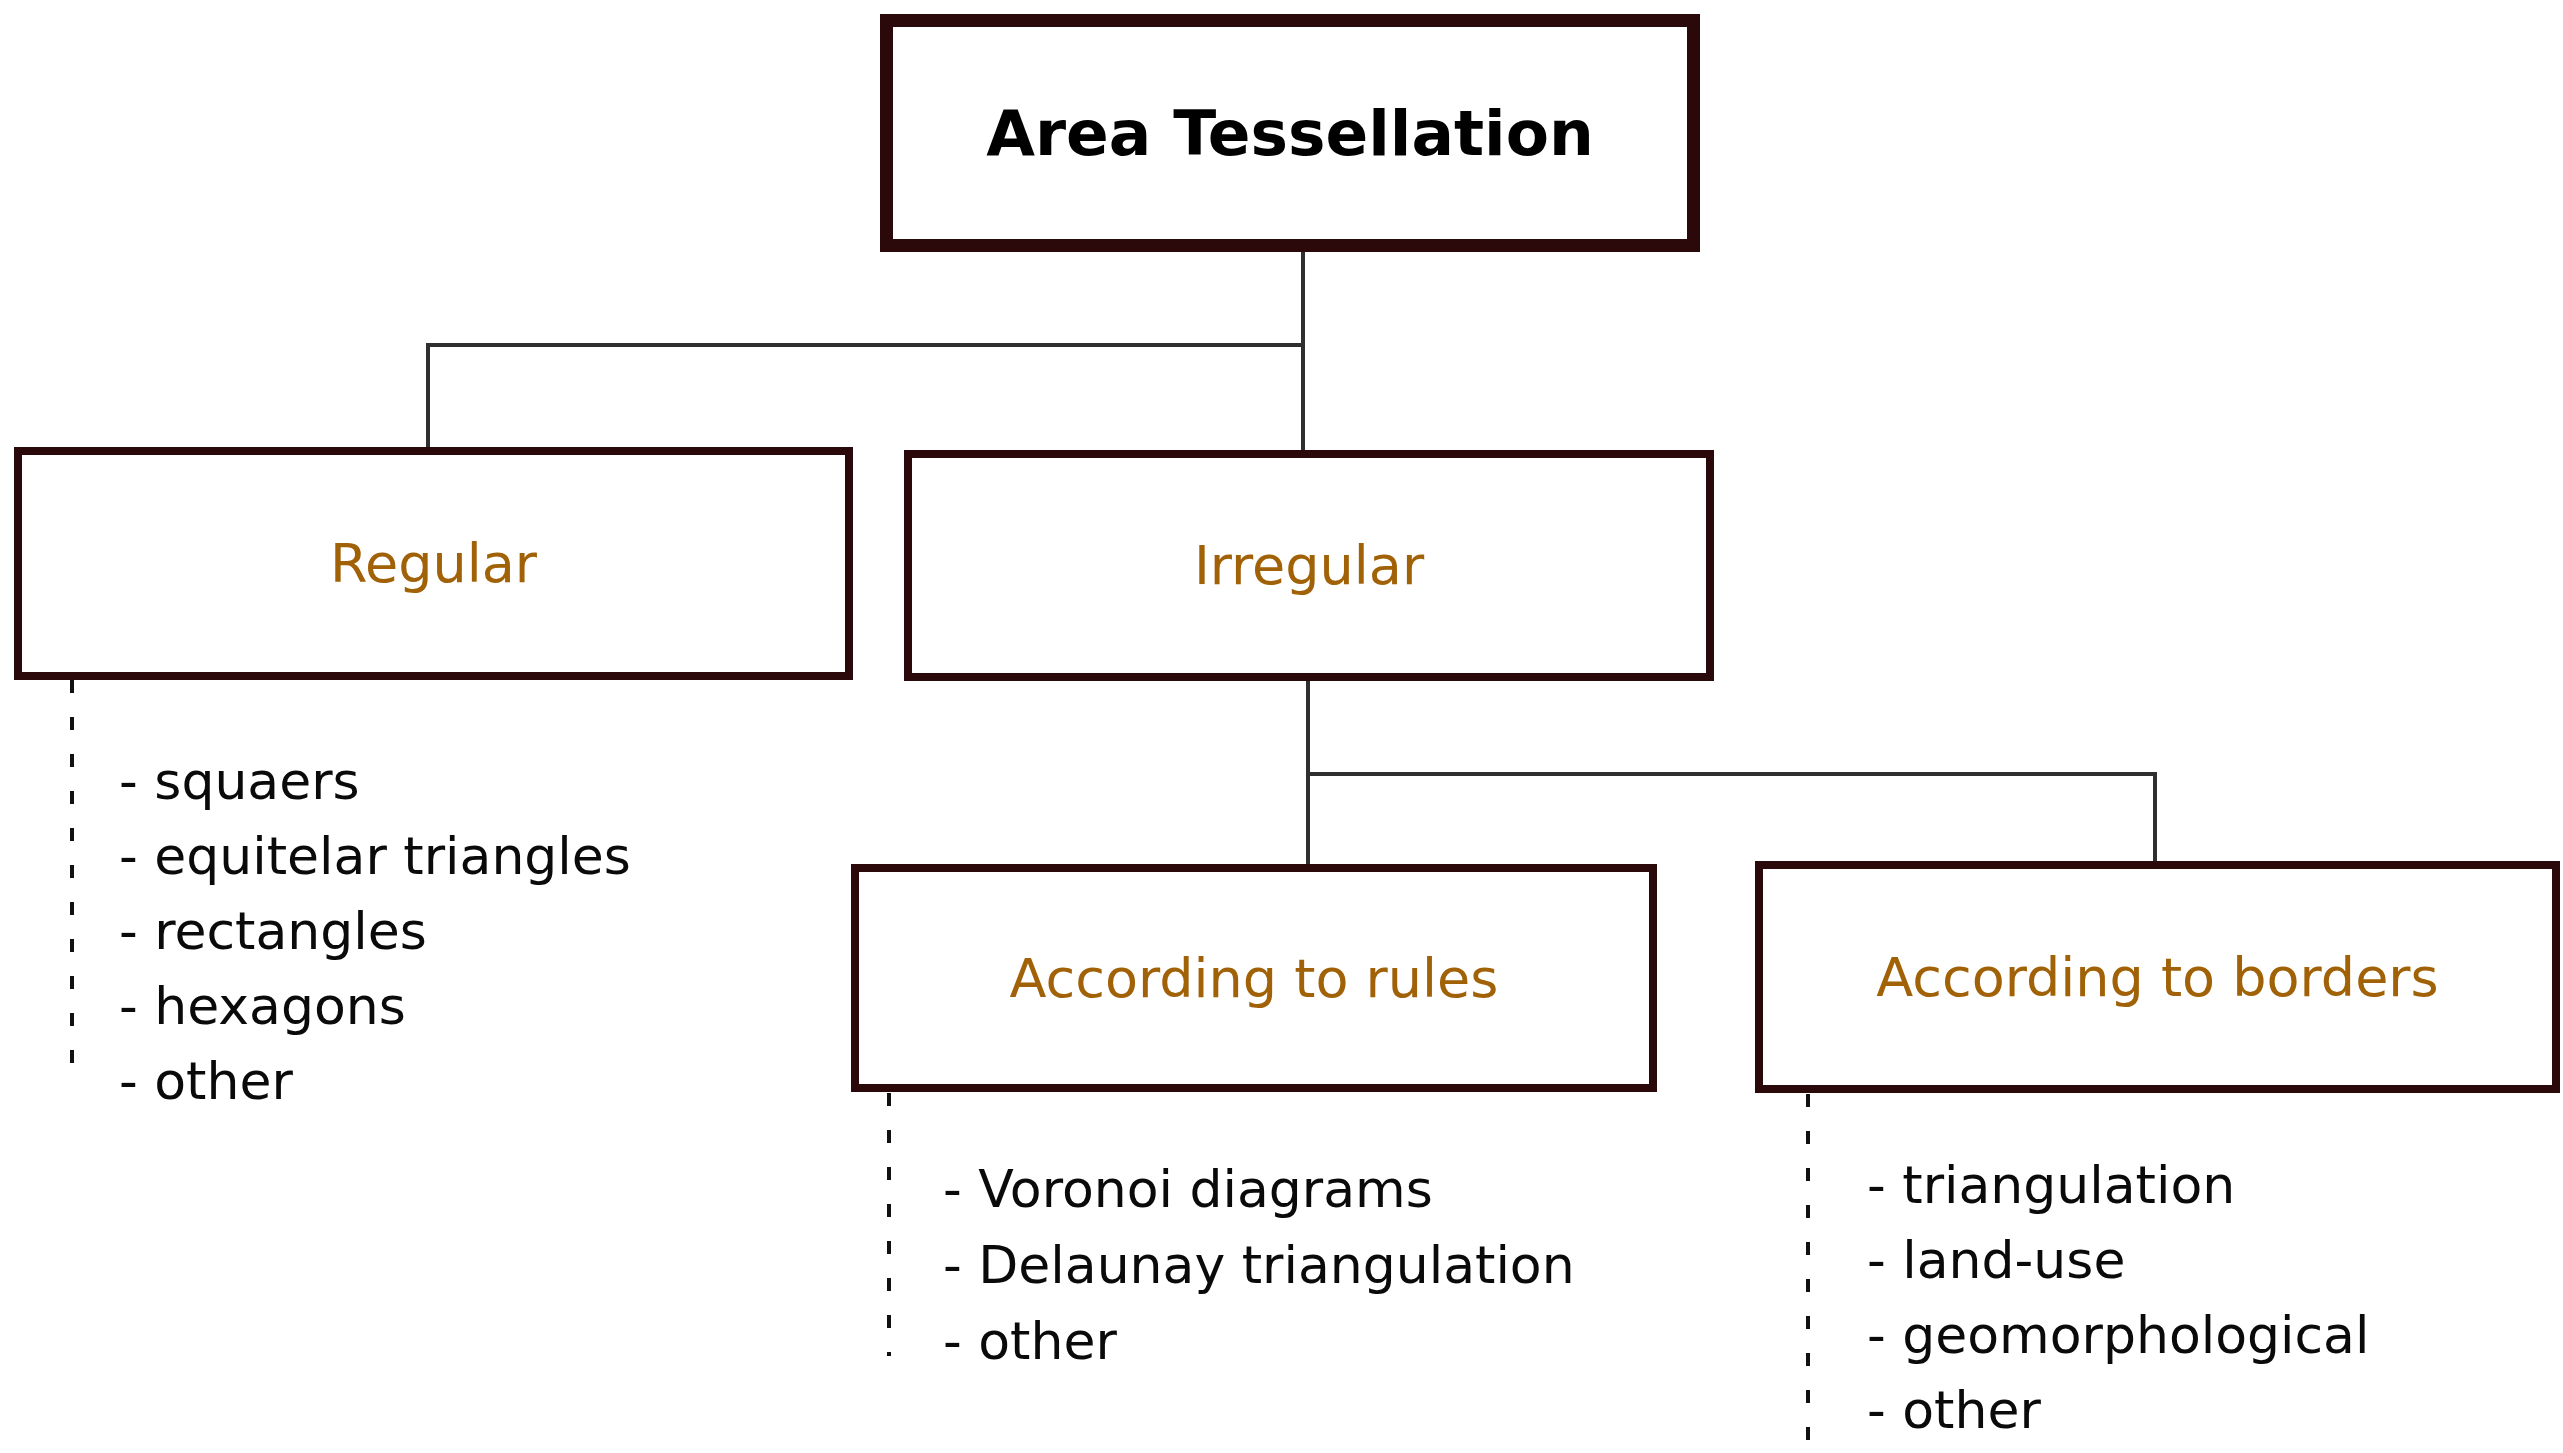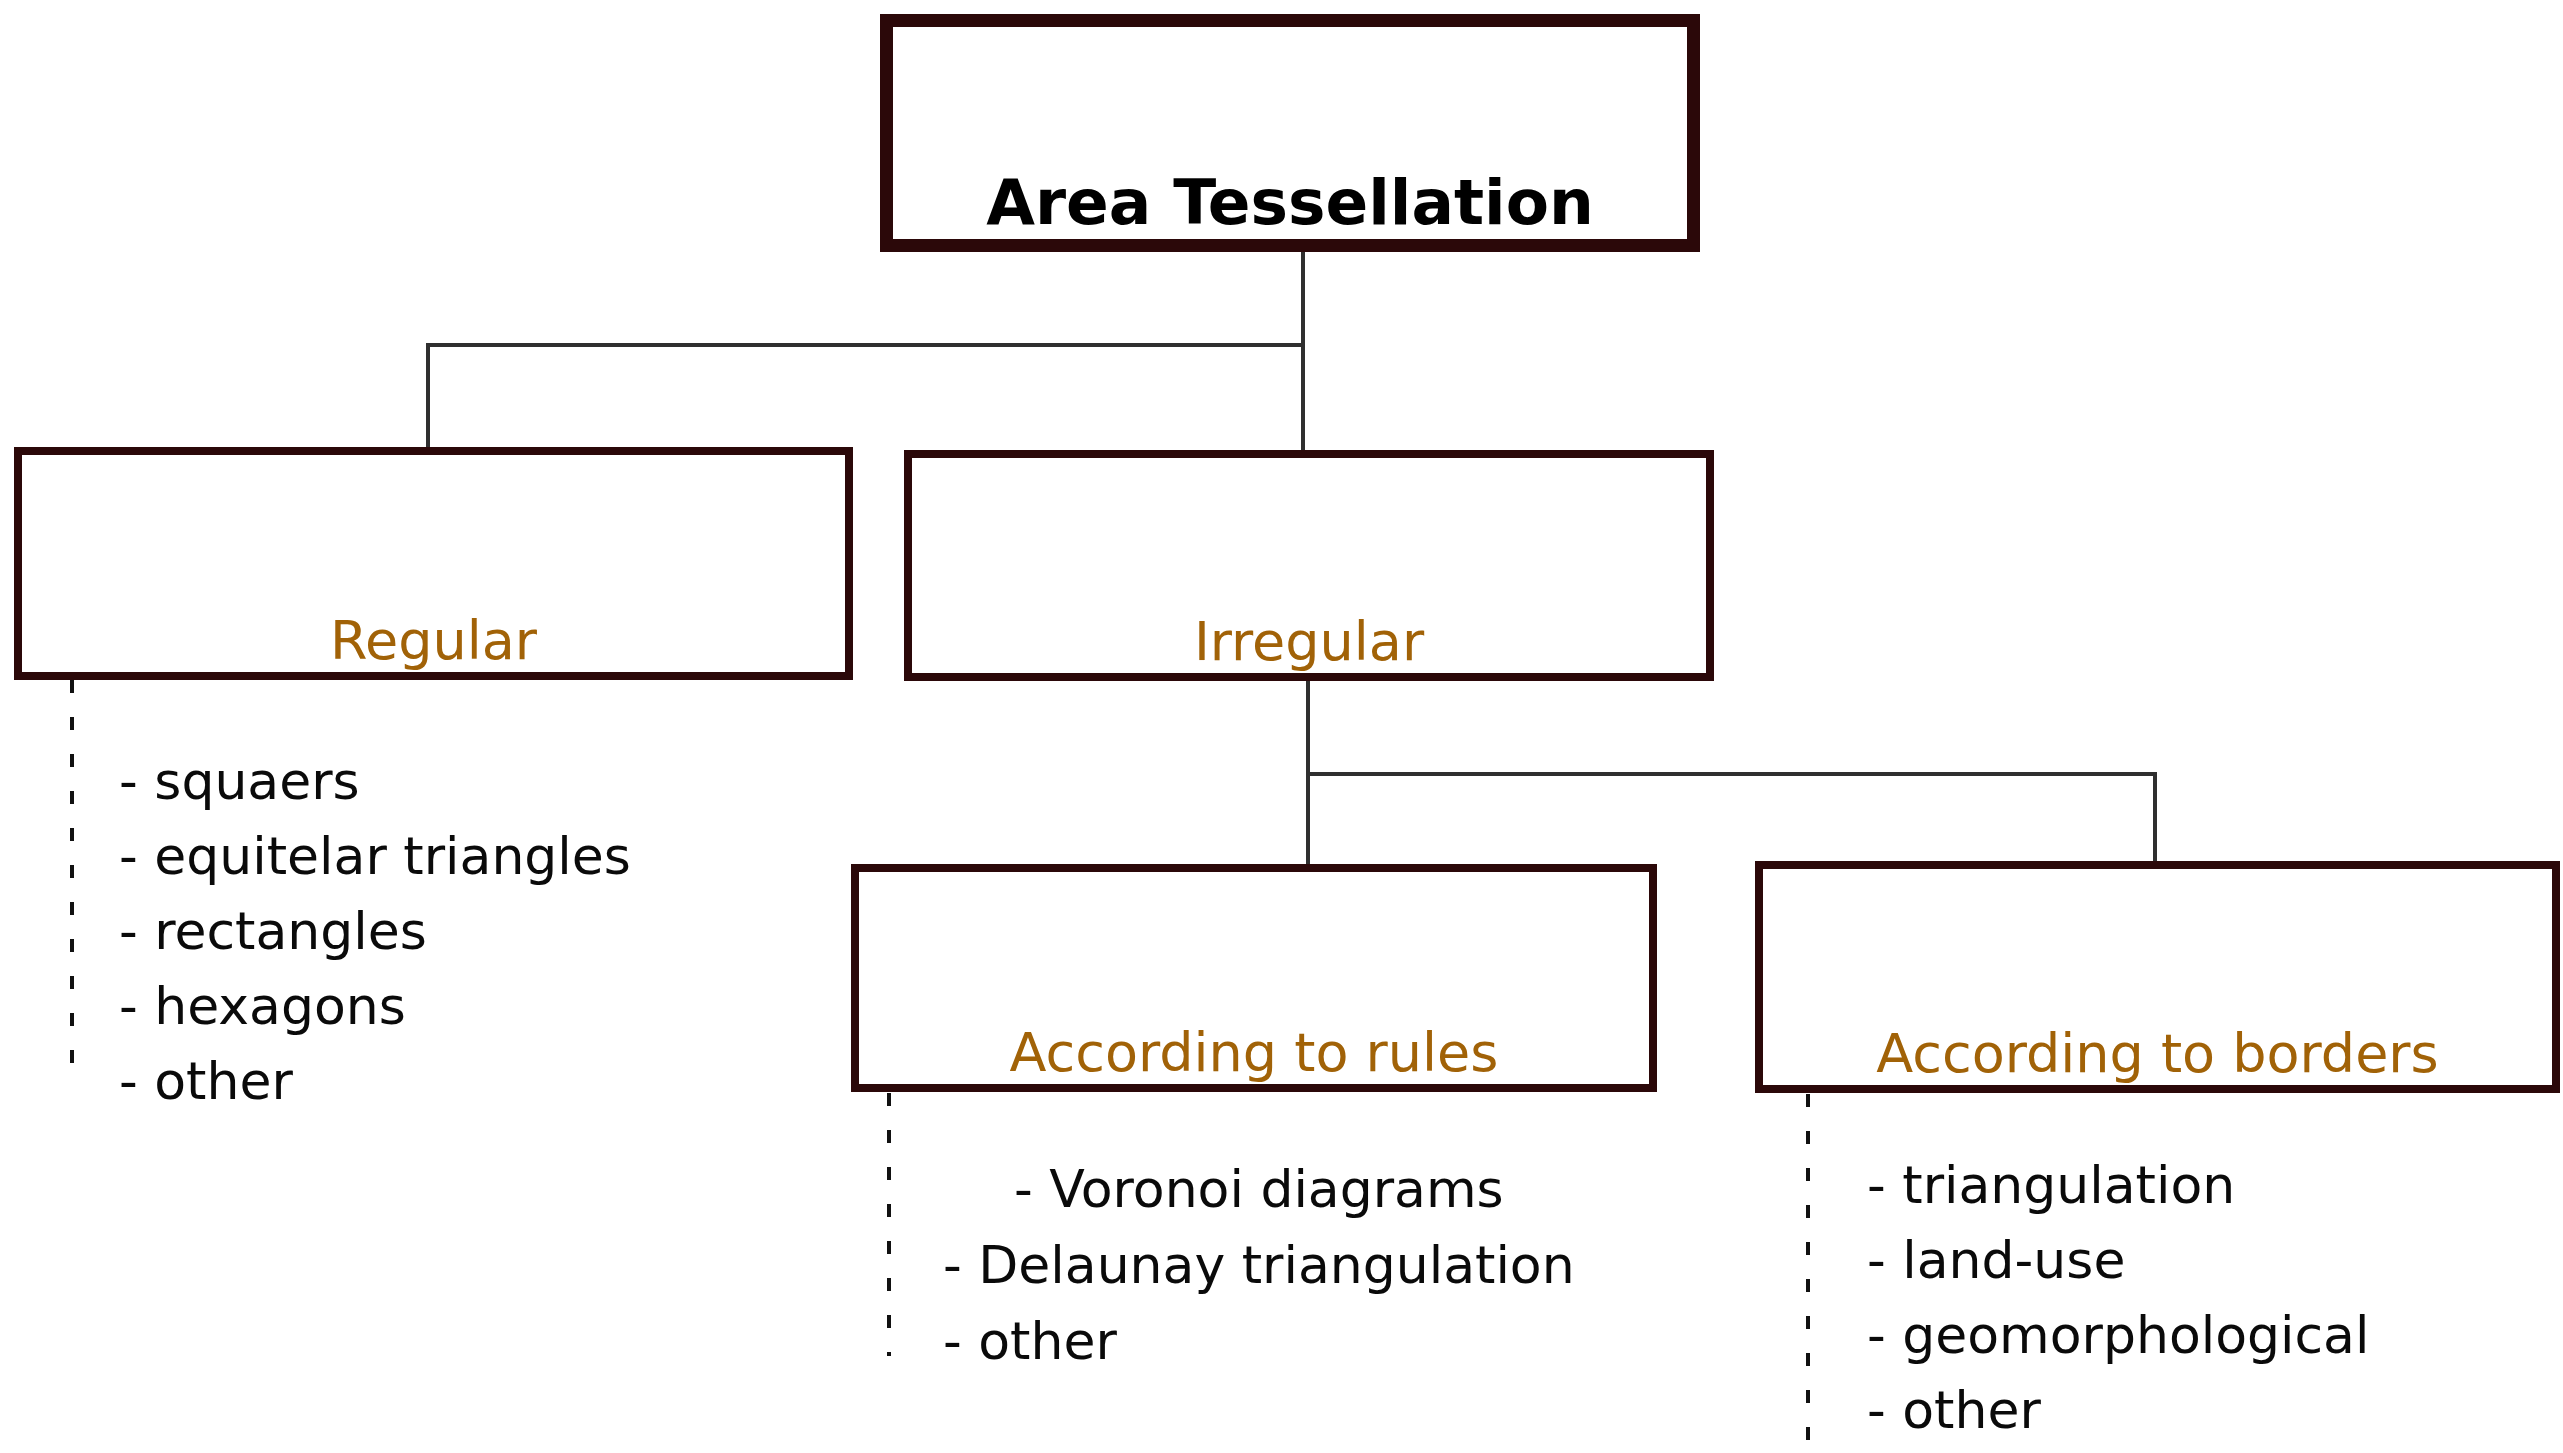--- a/index.html
+++ b/index.html
@@ -10,21 +10,21 @@
     background: #ffffff;
     font-family: "DejaVu Sans", "Liberation Sans", sans-serif;
     color: #000000;
     overflow: hidden;
   }
   .node {
     position: absolute;
     background: #ffffff;
     border: 8.4px solid #2b0809;
     display: flex;
-    align-items: flex-end;
+    align-items: center;
     justify-content: center;
     box-sizing: border-box;
     text-align: center;
   }
   .node .label { font-size: 54px; color: #a16207; white-space: nowrap; }
   .title-node { border-width: 13px; }
   .title-node .label { font-size: 63px; font-weight: 700; color: #000000; }
   .vline {
     position: absolute;
     width: 3.7px;
@@ -87,21 +87,21 @@
 
   <div class="list" style="left:119px; top:744px;">
     <div class="li">- squaers</div>
     <div class="li">- equitelar triangles</div>
     <div class="li">- rectangles</div>
     <div class="li">- hexagons</div>
     <div class="li">- other</div>
   </div>
 
   <div class="list" style="left:943px; top:1151px;">
-    <div class="li" style="height:76px; line-height:76px;text-align:center;">- Voronoi diagrams</div>
+    <div class="li" style="height:76px; line-height:76px;">- Voronoi diagrams</div>
     <div class="li" style="height:76px; line-height:76px;">- Delaunay triangulation</div>
     <div class="li" style="height:76px; line-height:76px;">- other</div>
   </div>
 
   <div class="list" style="left:1867px; top:1148px;">
     <div class="li">- triangulation</div>
     <div class="li">- land-use</div>
     <div class="li">- geomorphological</div>
     <div class="li">- other</div>
   </div>

